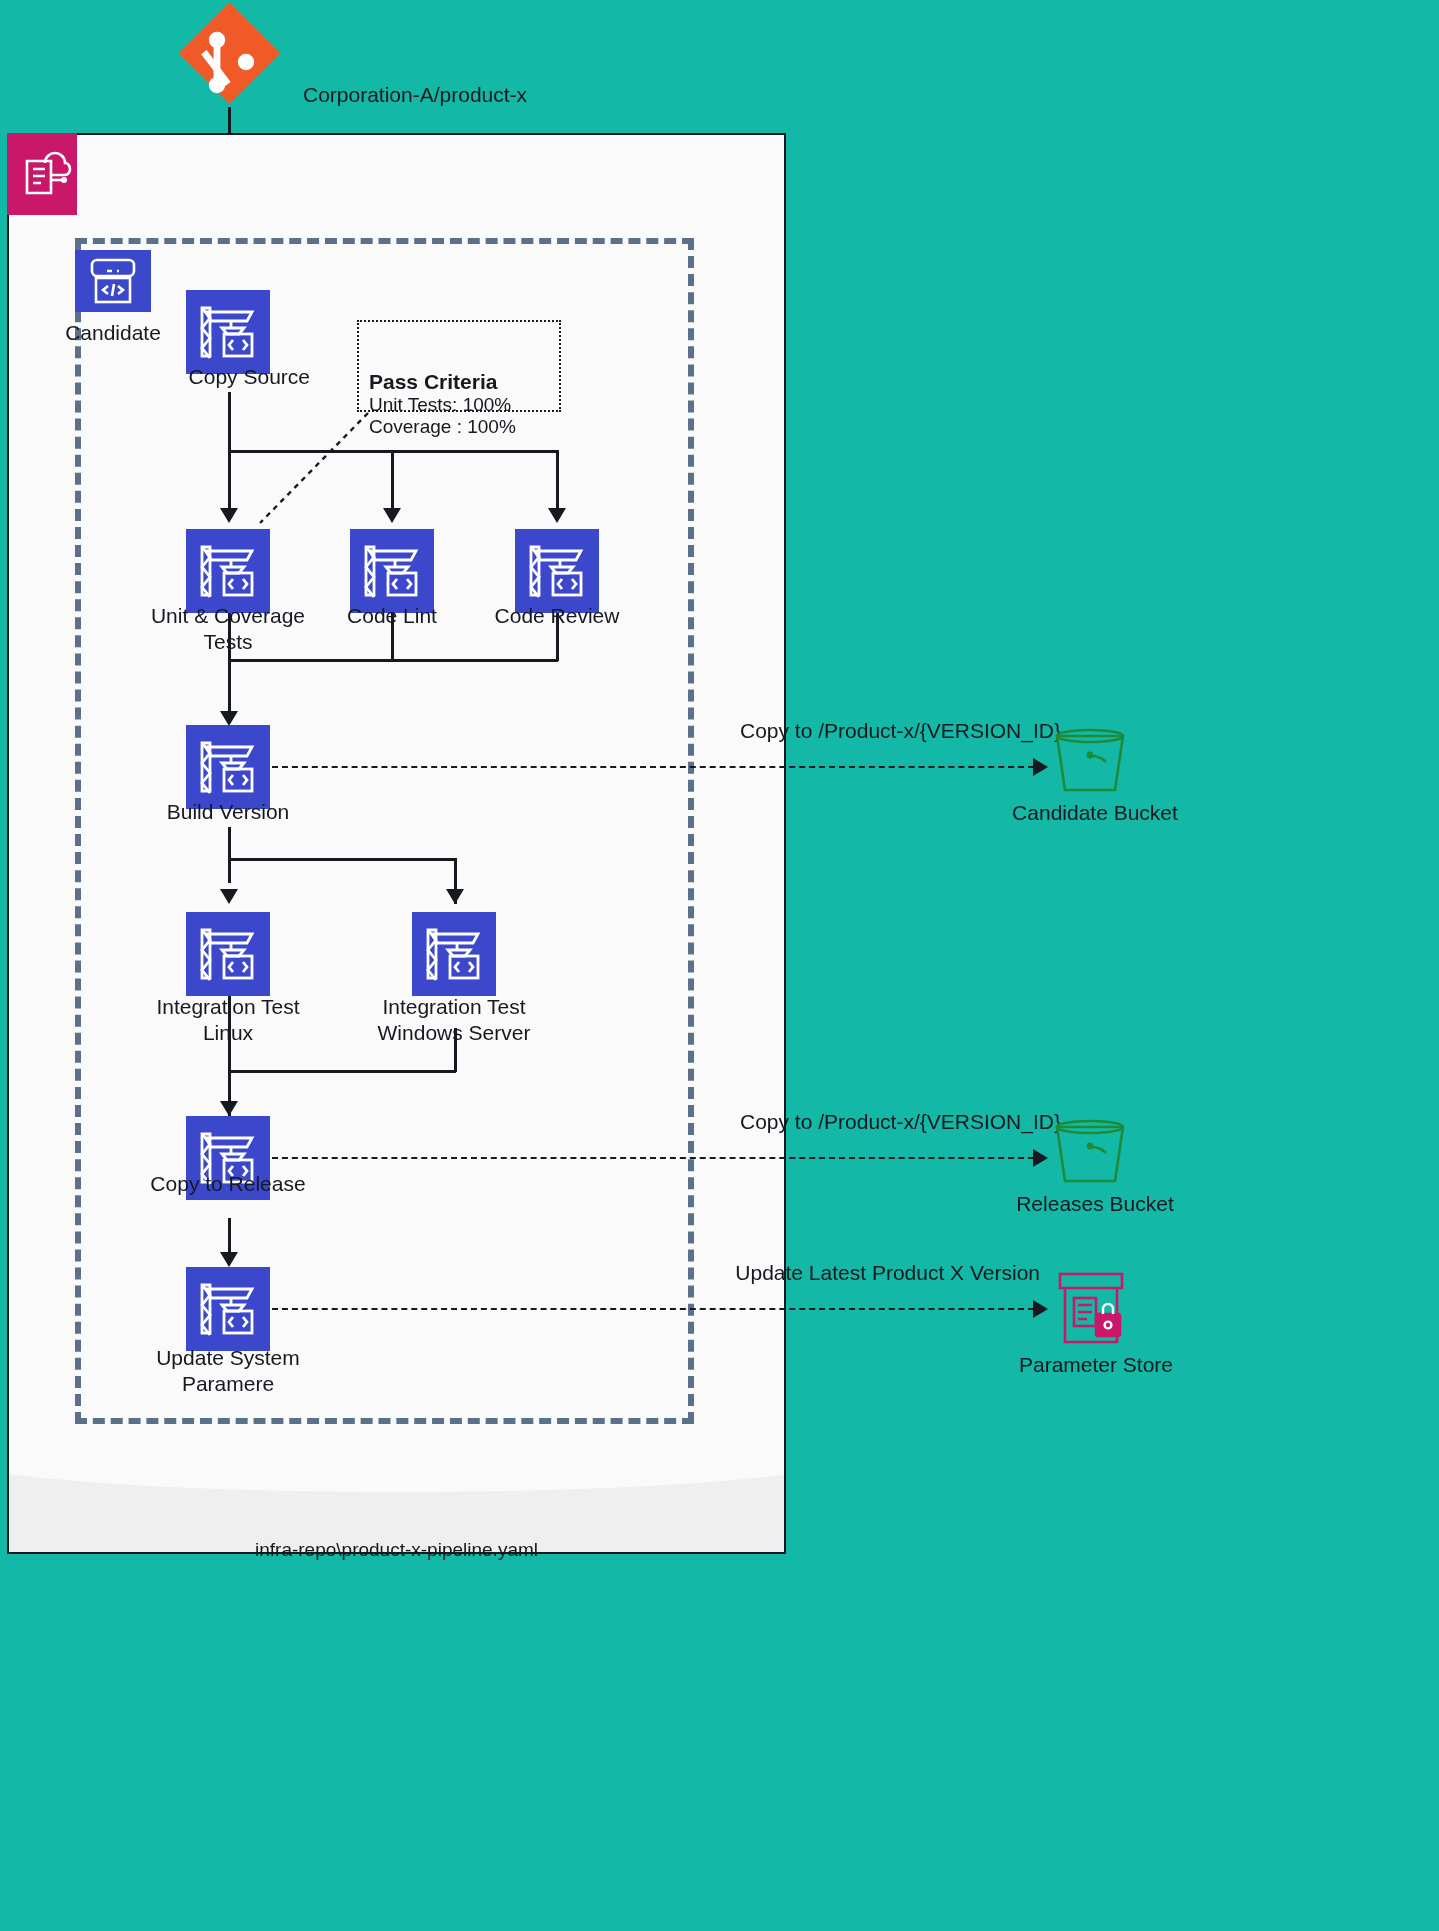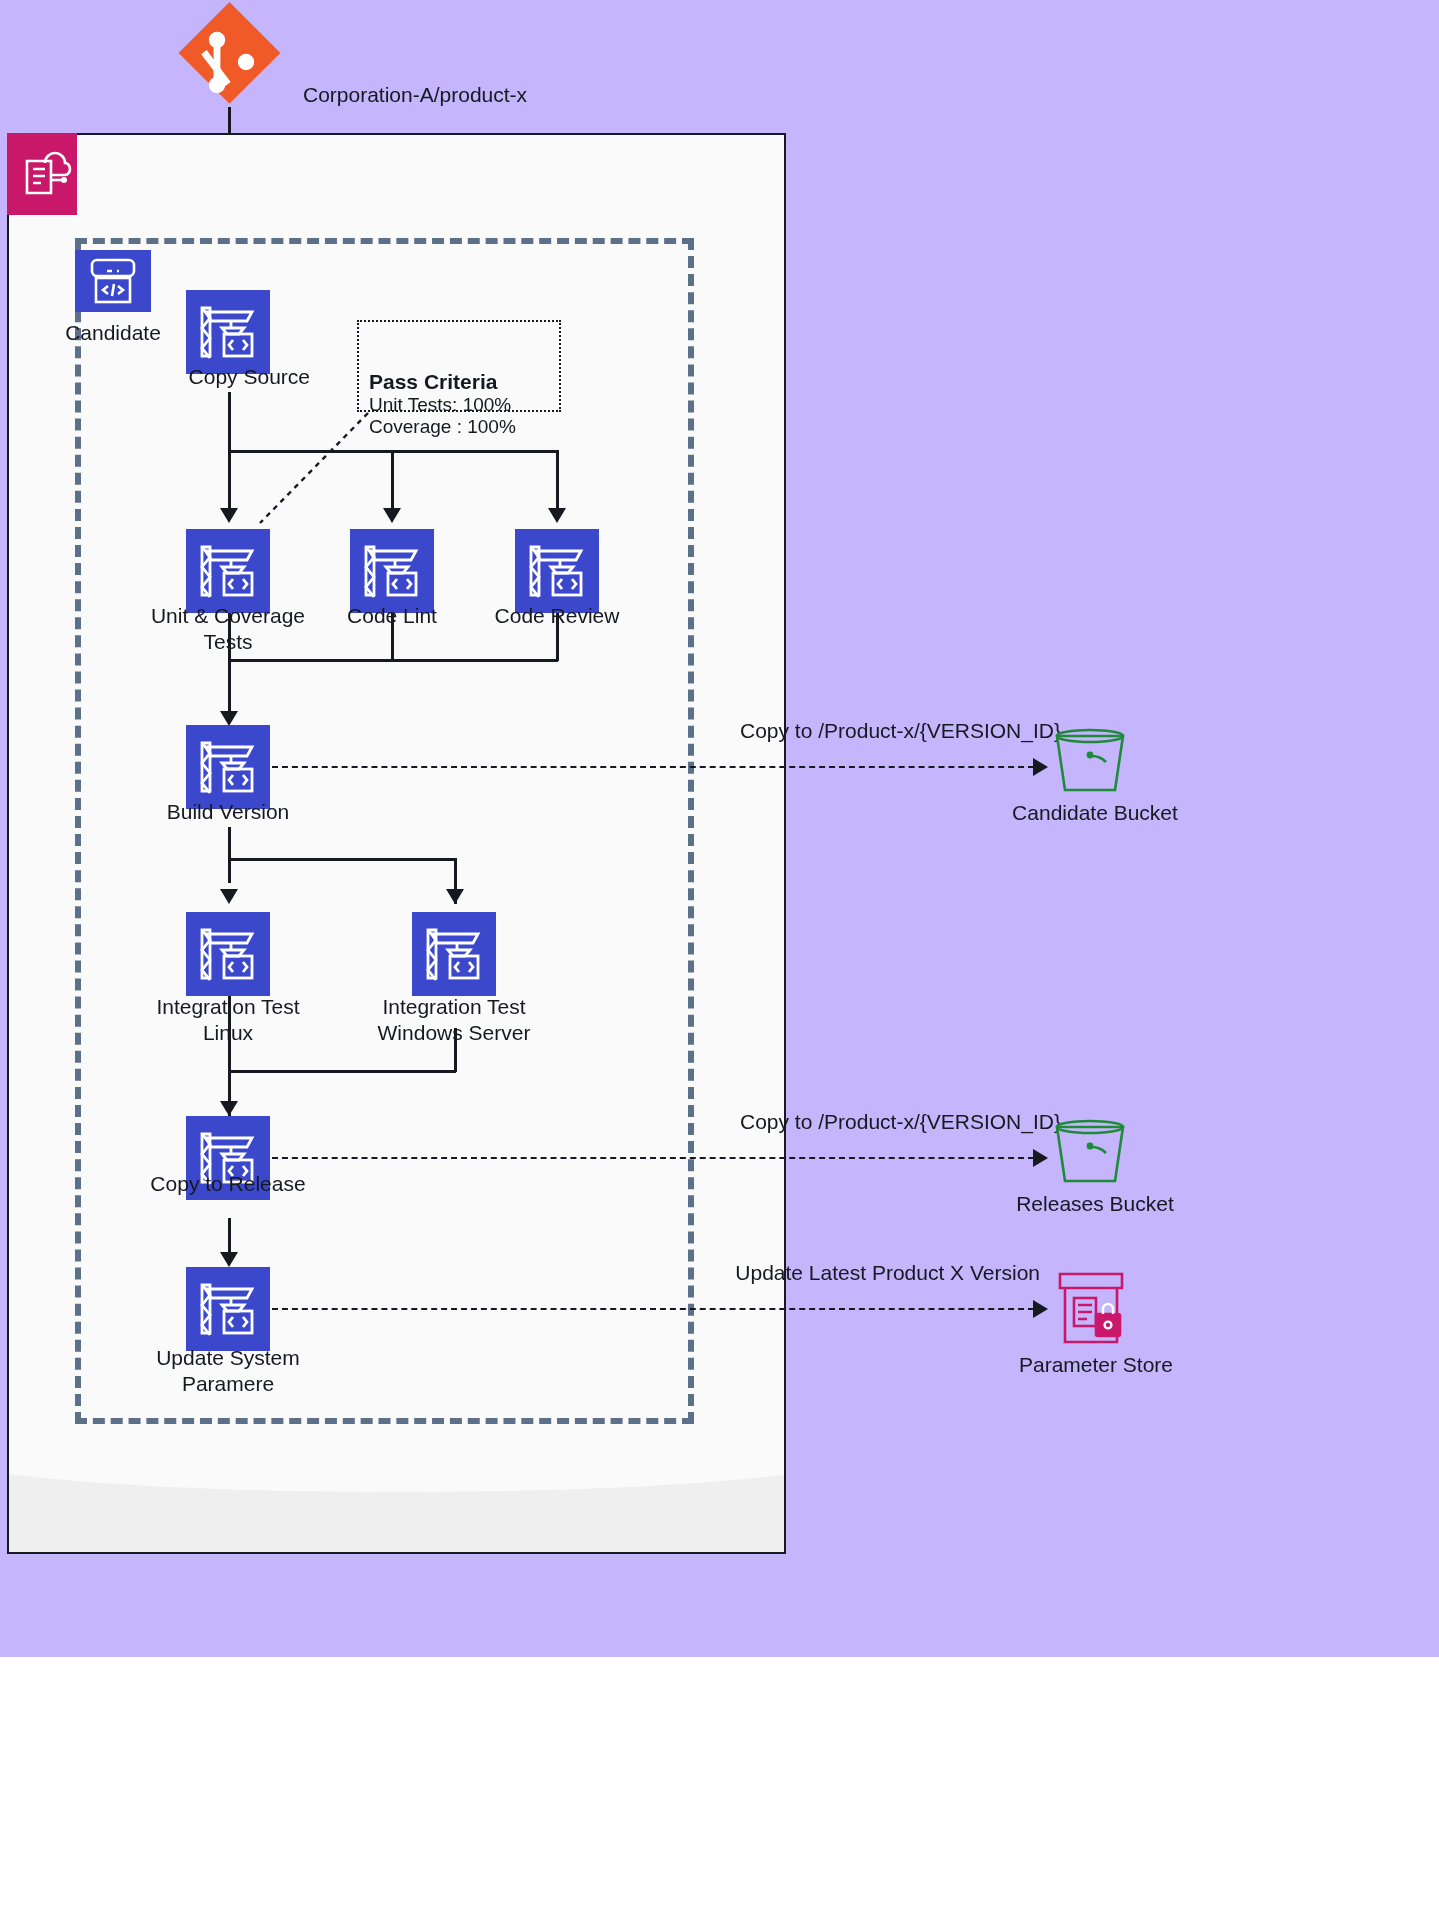--- a/index.html
+++ b/index.html
@@ -1,17 +1,17 @@
 <!DOCTYPE html>
 <html><head>
 <meta charset="utf-8">
 <style>
   html,body{margin:0;padding:0;background:#ffffff;}
   body{font-family:"Liberation Sans","DejaVu Sans",sans-serif;}
-  #canvas{position:relative;width:1439px;height:1657px;overflow:hidden;background:#c4b5fd;text-decoration:underline;}
+  #canvas{position:relative;width:1439px;height:1931px;overflow:hidden;background:#14b8a6;text-decoration:underline;}
   .abs{position:absolute;}
   .lbl{position:absolute;font-size:21px;color:#16191f;line-height:1.22;text-align:center;white-space:pre;}
   .lbl-l{text-align:left;}
   .lbl-r{text-align:right;}
   .bold{font-weight:bold;}
   
   #pipeline-container{left:7px;top:133px;width:779px;height:1421px;border:2.5px solid #16191f;background:#fafafa;box-sizing:border-box;}
   #pipeline-footer{left:7px;top:1472px;width:779px;height:82px;}
   
   #corner-badge{left:7px;top:133px;width:70px;height:82px;background:#c9186a;}
@@ -318,15 +318,16 @@
         <circle cx="56" cy="57" r="3.4"></circle>
       </g>
     </svg>
   </div>
   <div class="lbl" style="left:1006px;top:1352px;width:180px;">Parameter Store</div>
 
   <div class="abs" id="pipeline-footer">
     <div class="footer-band">
       <div class="footer-arc"></div>
     </div>
+    <div class="lbl" style="left:0px;top:66px;width:779px;font-size:19px;">infra-repo\product-x-pipeline.yaml</div>
   </div>
 
 </div>
 
 </body></html>

